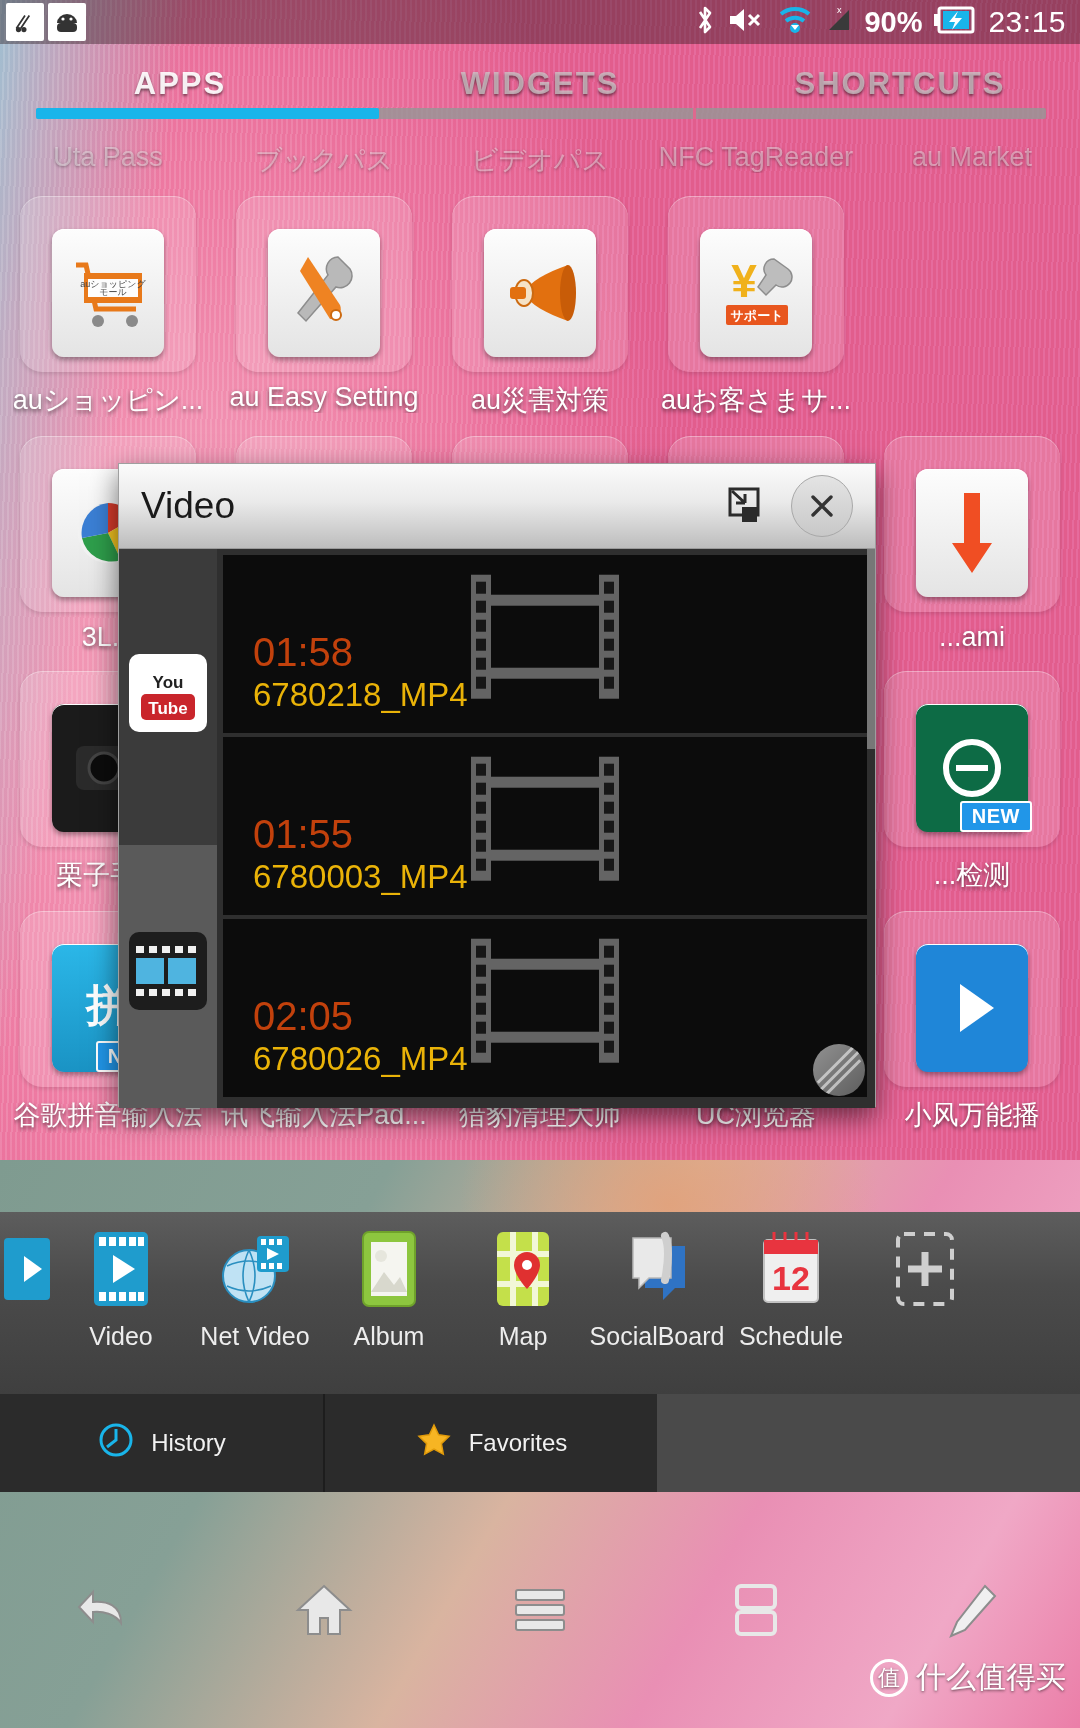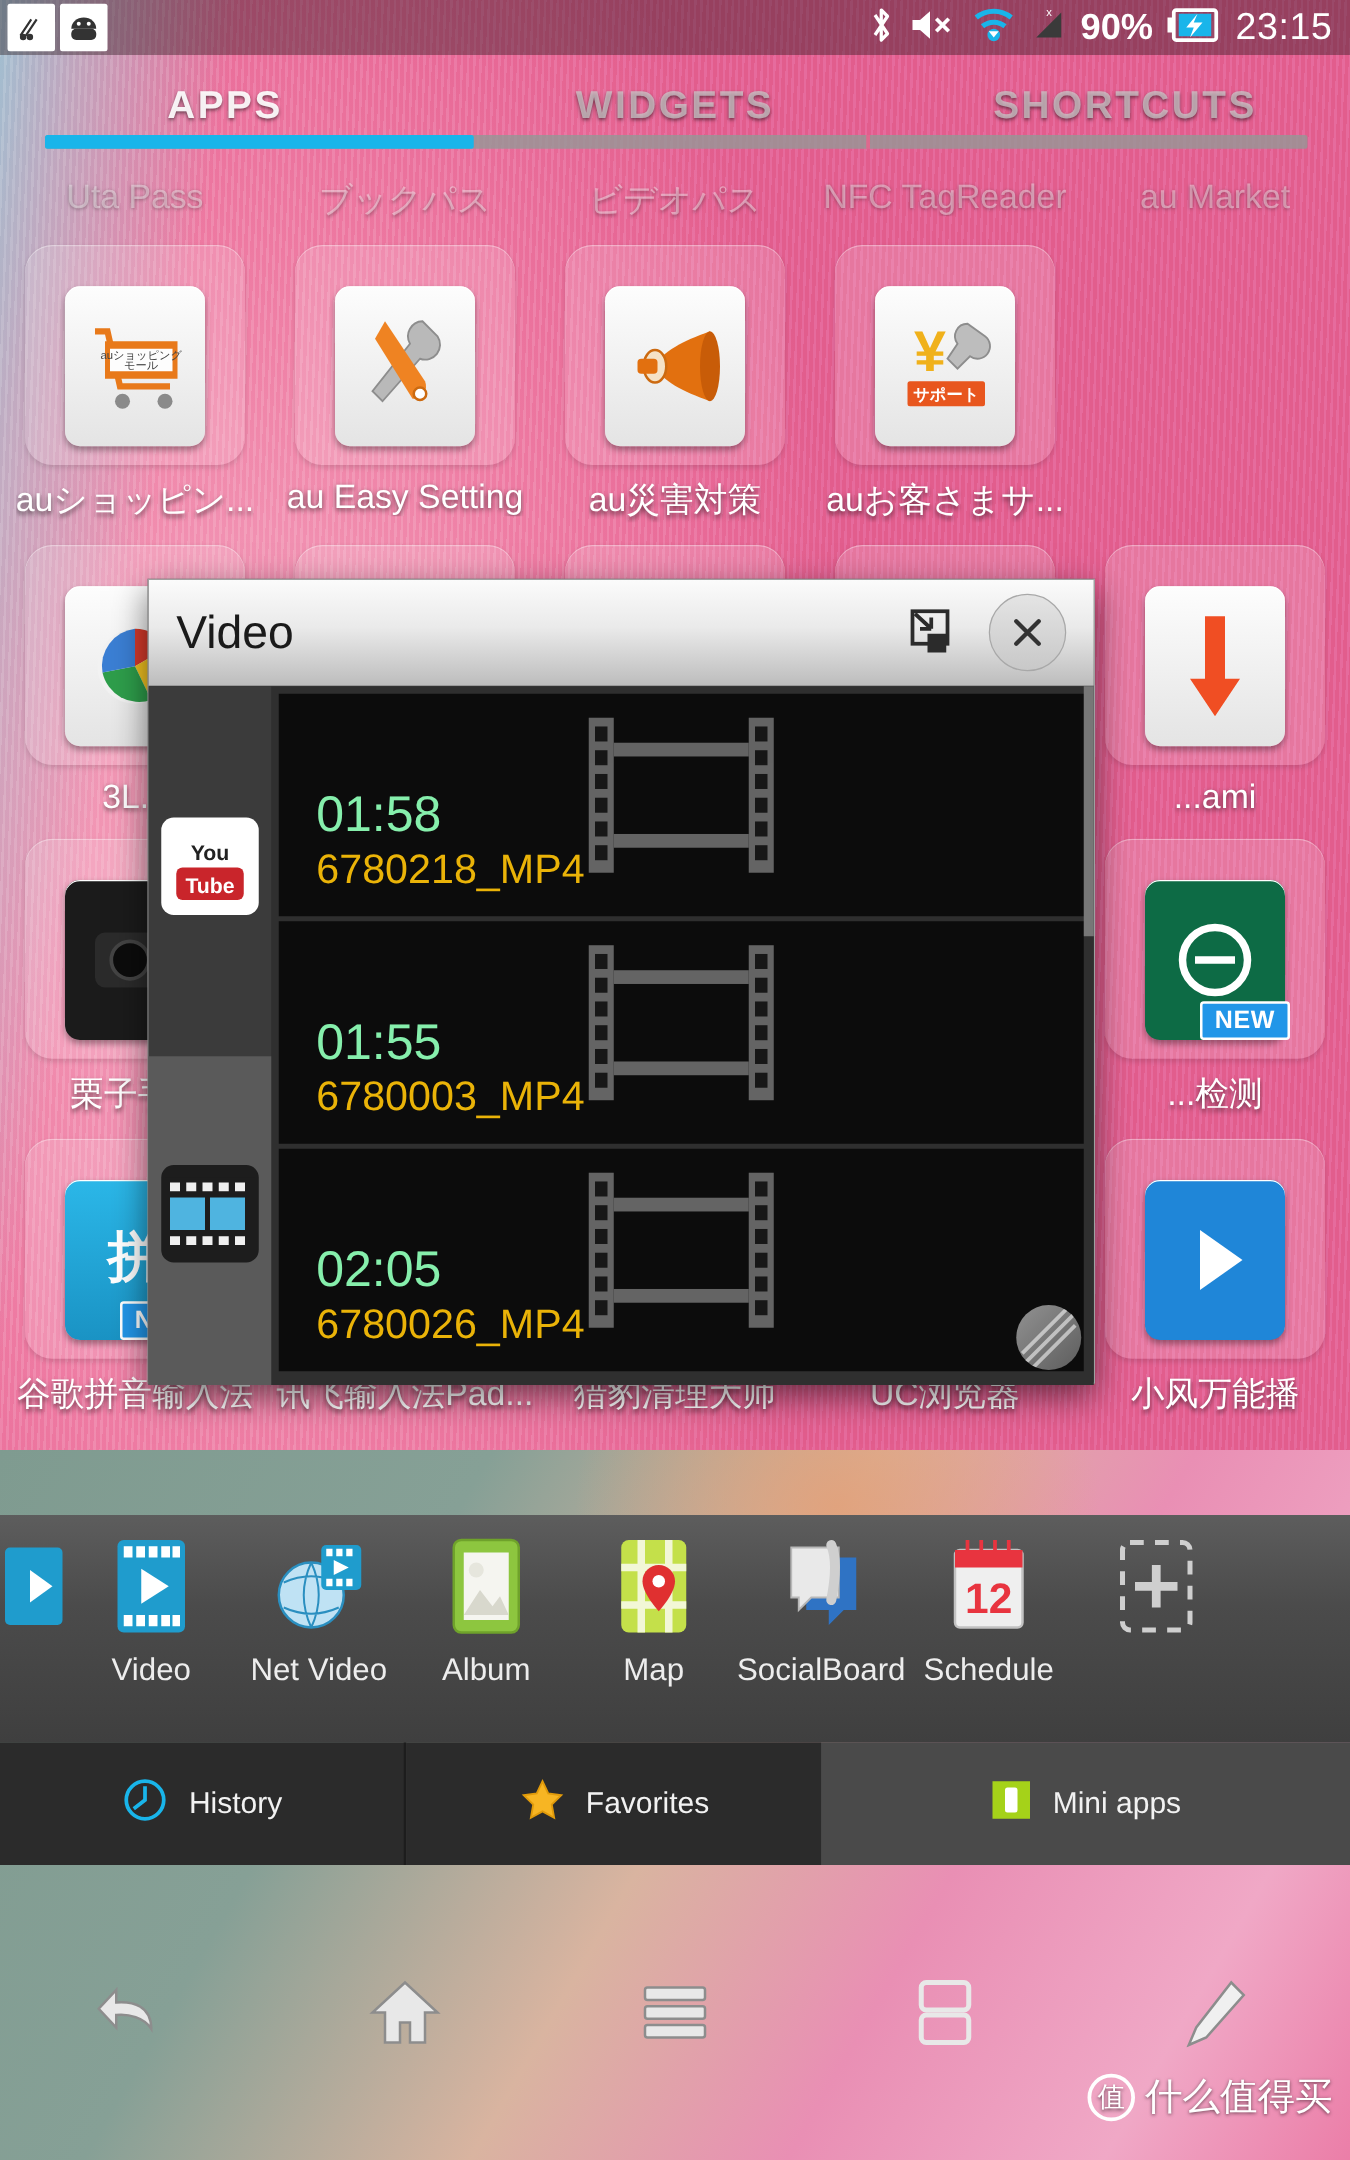--- a/index.html
+++ b/index.html
@@ -178,21 +178,21 @@
   .rail-item{ position:relative; z-index:2; width:78px;height:78px; border-radius:10px; overflow:hidden;
               display:flex;align-items:center;justify-content:center; }
   #rail-yt{ margin-top:105px; background:#fff; }
   #rail-film{ margin-top:200px; background:#1d1d1d; }
   #vw-list{ flex:1; padding:6px 8px 0 6px; overflow:hidden; }
   .vrow{
     height:178px; background:#0c0c0c; margin-bottom:4px;
     position:relative; display:flex; align-items:flex-end;
   }
   .vrow .meta{ padding:0 0 18px 30px; }
-  .vrow .dur{ font-size:40px; color:#86efac; line-height:1.15; }
+  .vrow .dur{ font-size:40px; color:#c2410c; line-height:1.15; }
   .vrow .name{ font-size:33px; color:#eab308; line-height:1.2; }
   .vrow .thumb{ position:absolute; left:50%; top:50%; transform:translate(-50%,-54%); opacity:.62; }
   #vw-scroll{
     position:absolute; right:0; top:85px; width:8px; height:200px; background:rgba(255,255,255,.35);
   }
   #vw-handle{
     position:absolute; right:10px; bottom:10px; width:52px; height:52px;
     border-radius:50%;
     background:linear-gradient(135deg,rgba(190,190,190,.75),rgba(120,120,120,.75));
     overflow:hidden;
@@ -622,29 +622,20 @@
     </span>
     <span>History</span>
   </div>
   <div class="btab t2">
     <span>
       <svg width="38" height="38" viewBox="0 0 38 38">
           <path d="M19 4 l4.6 9.8 10.4 1.4 -7.6 7.4 1.9 10.6 -9.3 -5.1 -9.3 5.1 1.9 -10.6 -7.6 -7.4 10.4 -1.4z" fill="#f7b523" stroke="#e09a0a" stroke-width="1.5"></path>
         </svg>
     </span>
     <span>Favorites</span>
-  </div>
-  <div class="btab t3">
-    <span>
-      <svg width="34" height="34" viewBox="0 0 34 34">
-          <rect x="2" y="2" width="30" height="30" fill="#a5d219"></rect>
-          <rect x="12" y="7" width="10" height="20" rx="2" fill="#fff"></rect>
-        </svg>
-    </span>
-    <span>Mini apps</span>
   </div>
 </div>
 
 <div id="video-window">
   <div id="vw-title">
     <span class="t">Video</span>
     <span class="spacer"></span>
     <span class="btn-min">
       <svg width="46" height="46" viewBox="0 0 46 46">
         <rect x="12" y="6" width="28" height="26" fill="none" stroke="#2b2b2b" stroke-width="3"></rect>

